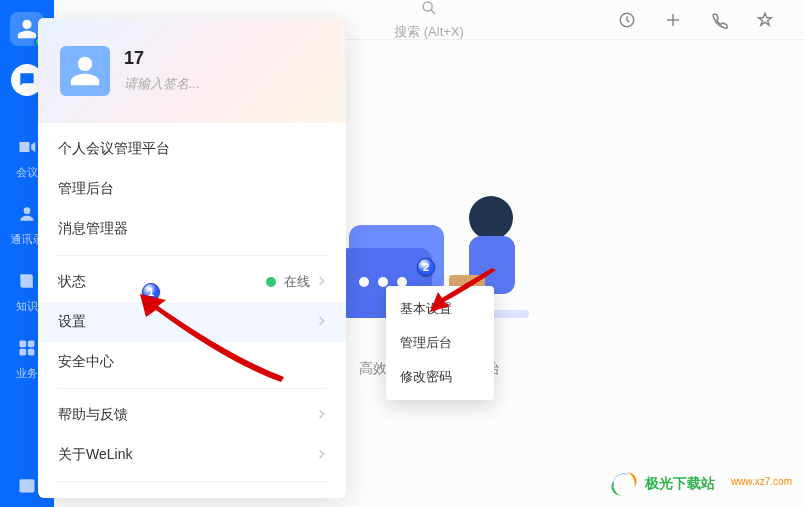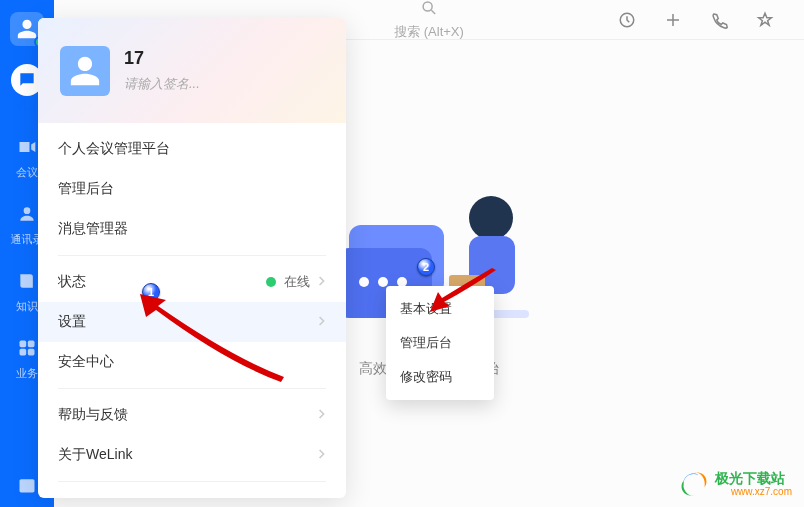--- a/index.html
+++ b/index.html
@@ -87,21 +87,21 @@
 
   .arrow{position:absolute;pointer-events:none;}
   .arrow path{fill:#d80000;}
   .arrow1{left:136px;top:292px;width:150px;height:100px;}
   .arrow2{left:430px;top:268px;width:70px;height:44px;}
 
   .watermark{
     position:absolute;right:12px;bottom:8px;display:flex;align-items:center;gap:6px;
   }
   .watermark .wm-icon{width:30px;height:30px;}
-  .watermark .wm-text{display:flex;flex-direction:column;line-height:1.1;}
+  .watermark .wm-text{display:flex;flex-direction:row;line-height:1.1;}
   .watermark .wm-name{font-size:14px;font-weight:700;color:#2fb44f;}
   .watermark .wm-url{font-size:10px;color:#ff8a00;margin-left:16px;}
 </style>
 </head>
 <body>
 
 <div class="sidebar">
   <div class="avatar-small">
     <svg viewBox="0 0 24 24">
         <path d="M12 12c2.8 0 5-2.2 5-5s-2.2-5-5-5-5 2.2-5 5 2.2 5 5 5zm0 2c-3.3 0-10 1.7-10 5v3h20v-3c0-3.3-6.7-5-10-5z"></path>

